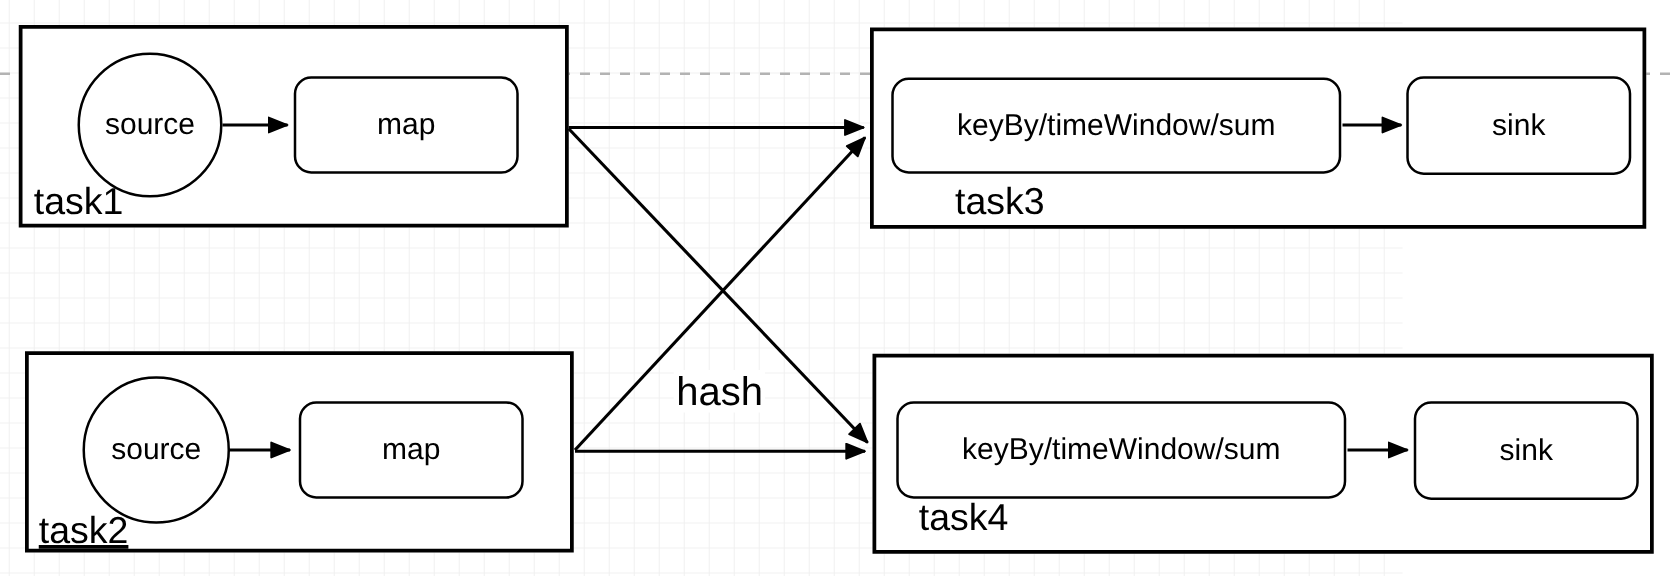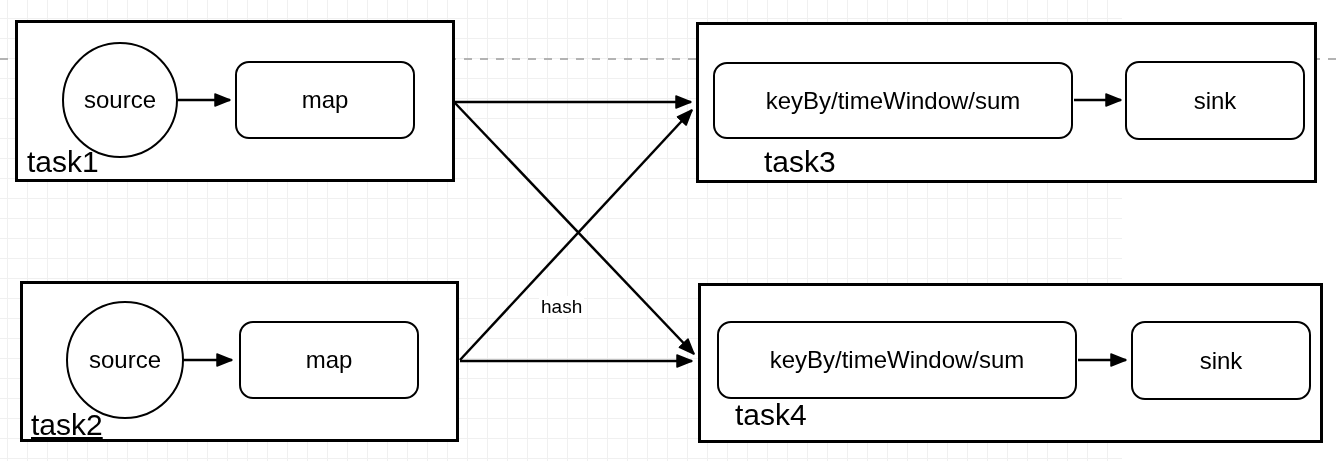--- a/index.html
+++ b/index.html
@@ -70,21 +70,21 @@
     white-space: nowrap;
   }
   #task1-label { left: 9px;  top: 124px; }
   #task2-label { left: 8px;  top: 126px; text-decoration: underline; }
   #task3-label { left: 40px; top: 122px; margin-left: 25px; }
   #task4-label { left: 34px; top: 114px; }
 
   .edge-label {
     position: absolute;
     left: 539px; top: 296px;
-    font-size: 19px;
+    font-size: 32px;
     line-height: 1;
     background: #ffffff;
     padding: 1px 2px;
     z-index: 3;
     white-space: nowrap;
   }
 </style>
 </head>
 <body>
 

